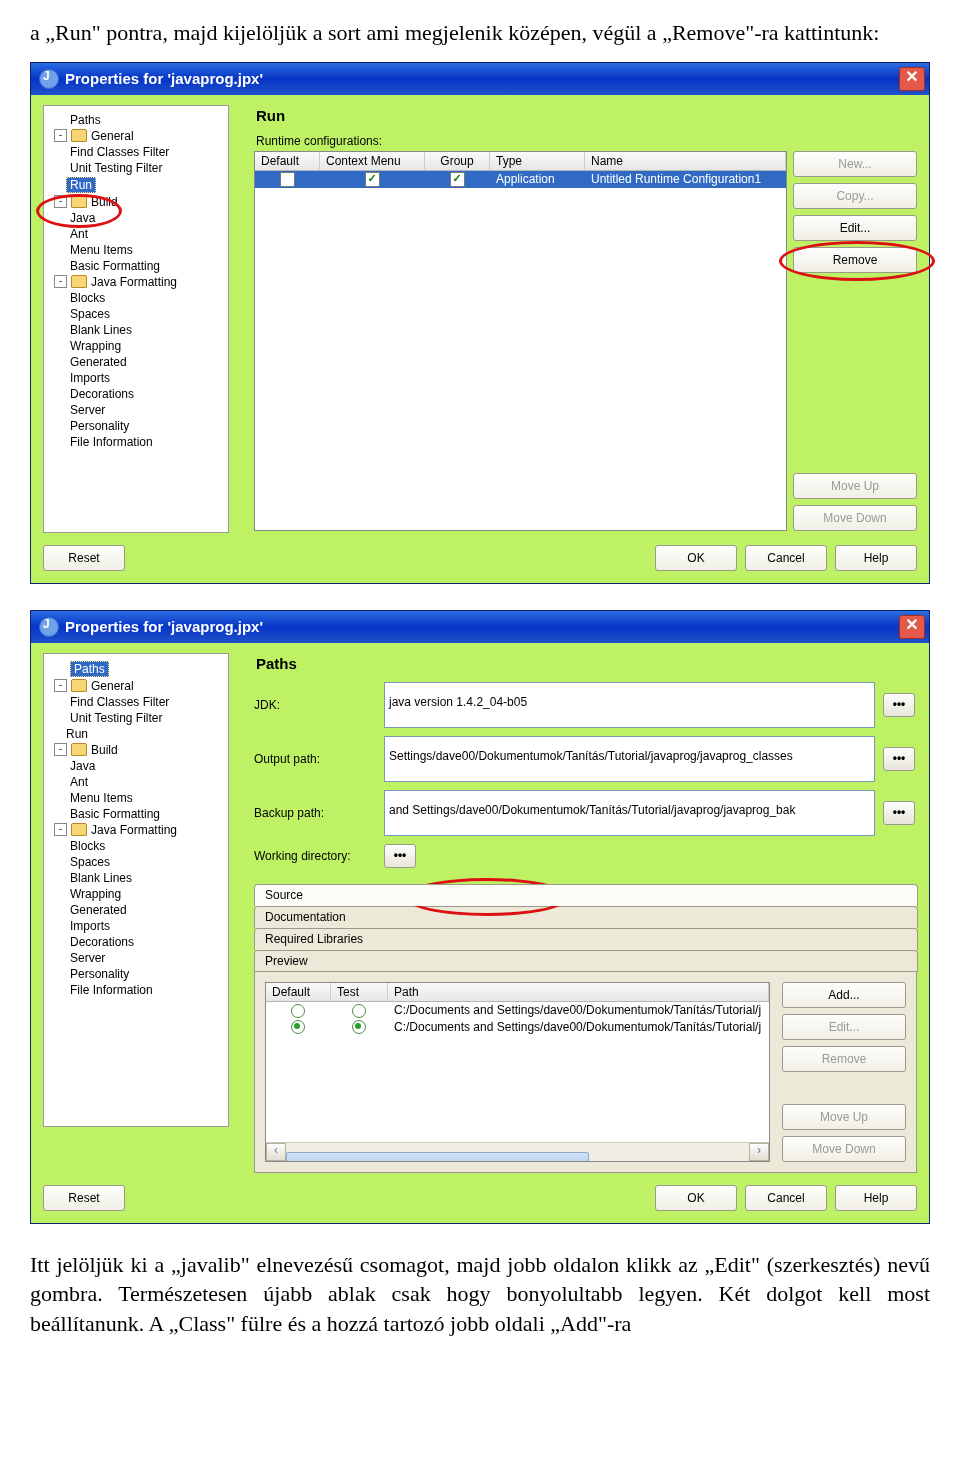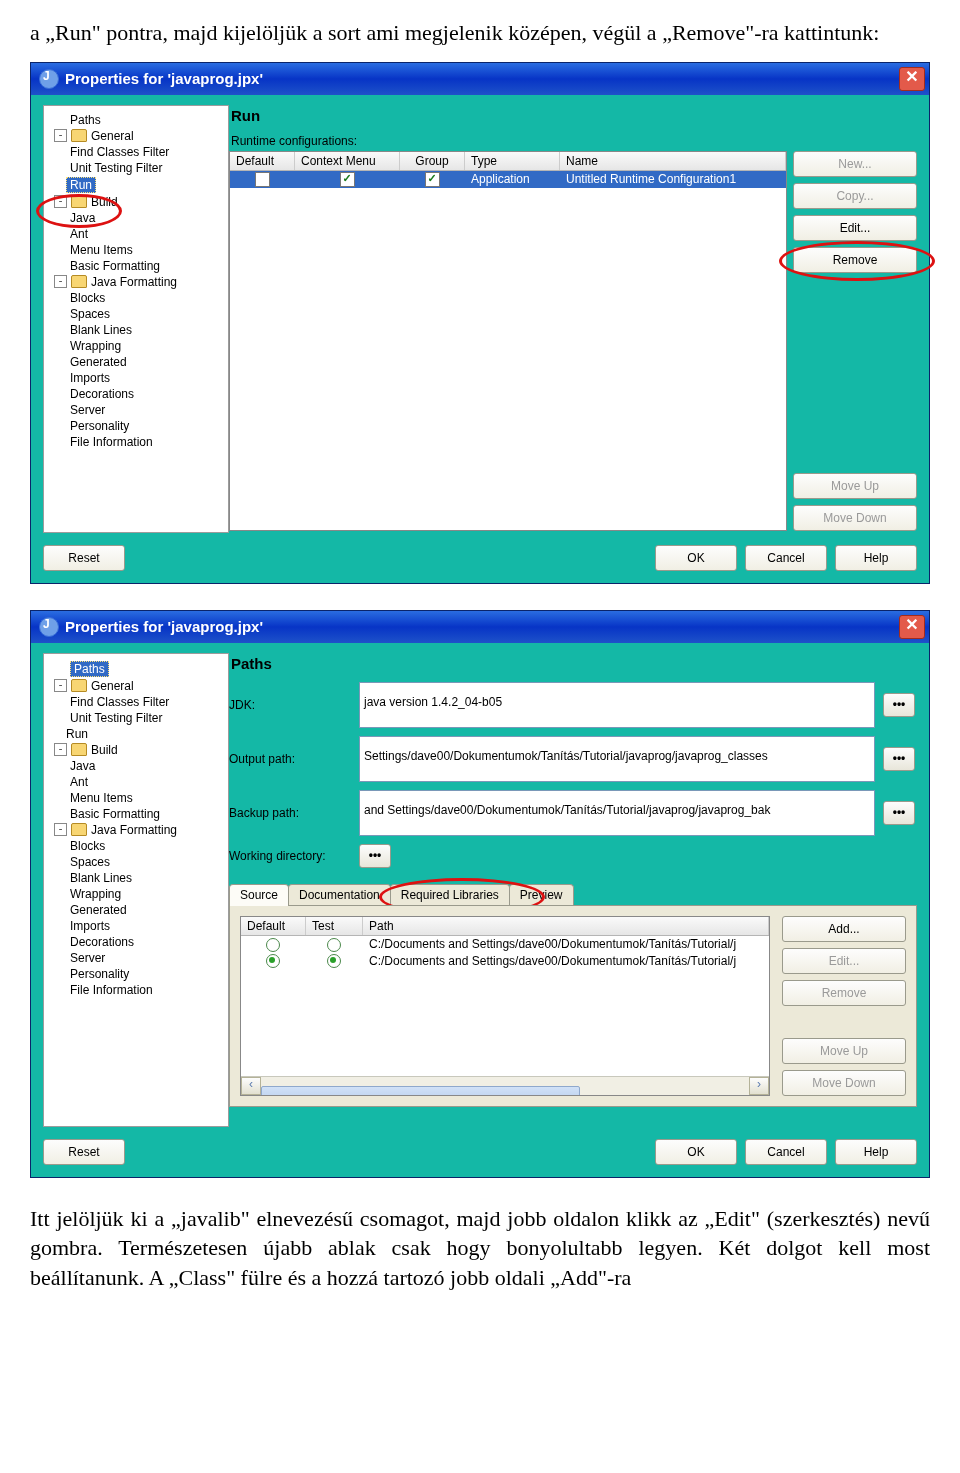--- a/index.html
+++ b/index.html
@@ -1,26 +1,26 @@
 <!DOCTYPE html>
 <html><head>
 <meta charset="utf-8">
 <style>
   body { margin:0; font-family:"Times New Roman",serif; background:#fff; color:#000; width:960px; }
   .page { padding:18px 30px; }
   .bodytext { font-size:22px; line-height:1.35; text-align:justify; margin:0 0 14px 0; }
-  .win-outer { border:1px solid #0a246a; background:#14b8a6; margin:6px 0 26px 0; }
+  .win-outer { border:1px solid #0a246a; background:#bef264; margin:6px 0 26px 0; }
   .titlebar { height:32px; background:linear-gradient(#2a6de1,#0734c6 50%,#1e52c9); color:#fff;
               display:flex; align-items:center; padding:0 4px 0 8px; font-family:Tahoma,Arial,sans-serif; }
   .tbicon { width:18px; height:18px; border-radius:50%; background:#6fa0e8; border:1px solid #386ed8; margin-right:6px; position:relative; }
   .tbicon::after { content:"J"; position:absolute; left:3px; top:-1px; font-size:12px; color:#fff; font-weight:bold; }
   .tbtitle { font-size:15px; font-weight:bold; flex:1; white-space:nowrap; }
   .closebtn { width:24px; height:22px; background:#e35a4a; border:1px solid #a32b1d; border-radius:3px;
               color:#fff; text-align:center; font:bold 16px/18px Arial; }
-  .clientpad { padding:10px 12px 12px 12px; display:flex; gap:0; font-family:Tahoma,Arial,sans-serif; font-size:12px; color:#000; }
+  .clientpad { padding:10px 12px 12px 12px; display:flex; gap:25px; font-family:Tahoma,Arial,sans-serif; font-size:12px; color:#000; }
   .treepane { width:180px; background:#fff; border:1px solid #9c9c9c; padding:6px 0 6px 4px; position:relative; }
   .treerow { padding:1px 0 1px 0; white-space:nowrap; display:flex; align-items:center; }
   .lvl0 { padding-left:6px; } .lvl1 { padding-left:22px; }
   .expander { display:inline-block; width:11px; height:11px; border:1px solid #888; background:#fff;
               text-align:center; font:11px/9px monospace; margin-right:4px; color:#444; }
   .expanderph { display:inline-block; width:12px; }
   .folder { display:inline-block; width:14px; height:11px; background:#f8d673; border:1px solid #b58b24;
             border-radius:2px 2px 1px 1px; margin-right:4px; }
   .treesel { background:#316ac5; color:#fff; padding:0 3px; border:1px dotted #ffe27a; }
   .red-oval-a { position:absolute; border:3px solid #d11; border-radius:50%; pointer-events:none; }
@@ -40,21 +40,21 @@
           font-size:12px; color:#000; display:flex; align-items:center; justify-content:center; }
   .wbtn.disabled { color:#9a9a9a; }
   .bottomrow { display:flex; gap:8px; padding:0 12px 12px 12px; font-family:Tahoma,Arial,sans-serif; font-size:12px; }
   .spacer { flex:1; }
   
   .formgrid { display:grid; grid-template-columns:122px 1fr 34px; gap:8px 8px; align-items:center; margin-bottom:12px; }
   .flabel { font-size:12px; }
   .finput { border:1px solid #7a98b8; background:#fff; height:20px; font-size:12px; padding:12px 4px; overflow:hidden; white-space:nowrap; }
   .fbrowse { height:22px; width:30px; background:linear-gradient(#fdfdfd,#e8e6da); border:1px solid #9a9a8c; border-radius:3px;
              text-align:center; font:bold 12px/20px Arial; }
-  .tabs { display:flex; font-size:12px; margin-top:4px; }
+  .tabs { display:flex; font-size:12px; margin-top:4px;flex-direction:column; }
   .tab { padding:3px 10px 4px 10px; border:1px solid #9a9a8c; border-bottom:none; background:#ece9d8; border-radius:4px 4px 0 0;
          margin-right:-1px; position:relative; }
   .tab.active { background:#fdfcf7; z-index:2; }
   .tabbody { border:1px solid #9a9a8c; background:#ece9d8; padding:10px; margin-top:-1px; position:relative; }
   .srcbox { display:flex; gap:6px; }
   .srctbl { flex:1; background:#fff; border:1px solid #888; height:178px; position:relative; overflow:hidden; }
   .radio { display:inline-block; width:12px; height:12px; border:1px solid #4b884b; border-radius:50%;
            vertical-align:middle; position:relative; }
   .radio.on::after { content:""; position:absolute; left:2px; top:2px; width:6px; height:6px; background:#2aa02a; border-radius:50%; }
   .hscroll { position:absolute; left:0; right:0; bottom:0; height:18px; background:#f1efe4; border-top:1px solid #c8c8bc;

